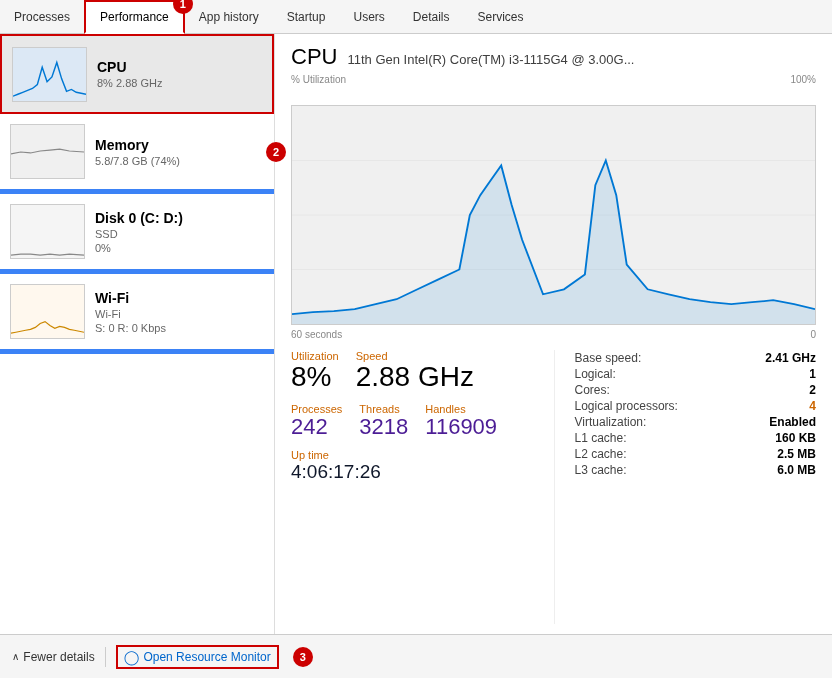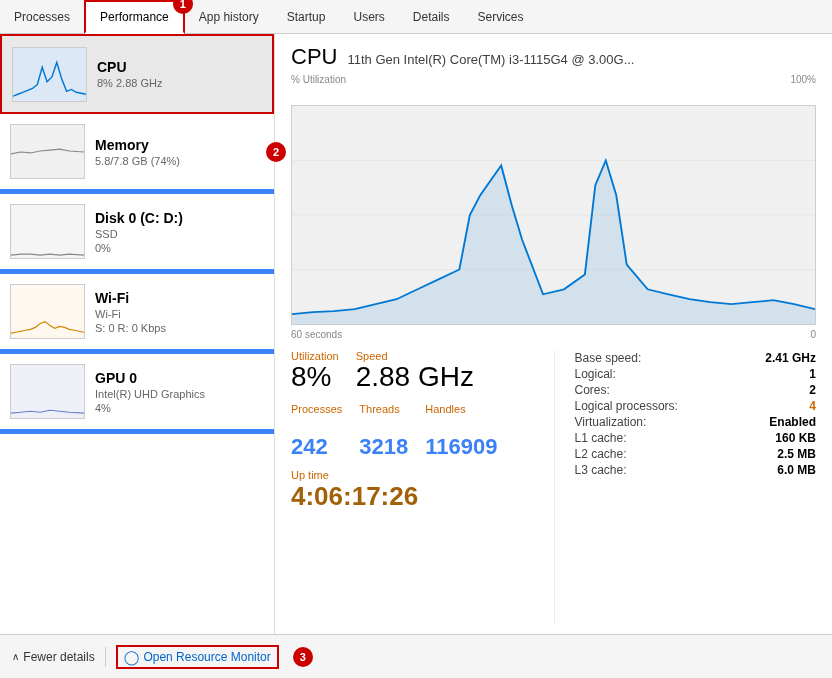--- a/index.html
+++ b/index.html
@@ -180,29 +180,28 @@
       color: #cc6600;
     }
     .stat-value {
       font-size: 28px;
       font-weight: 300;
       color: #000;
       line-height: 1.1;
     }
     .stat-value-medium {
       font-size: 22px;
-      font-weight: 700;
-      color: #3b82f6;
+      font-weight: 400;
+      color: #4c1d95;
       line-height: 1.1;
-      margin-top: 20px;
     }
     .stat-uptime {
-      font-size: 26px;
-      font-weight: 700;
-      color: #a16207;
+      font-size: 19px;
+      font-weight: 400;
+      color: #0f172a;
     }
     .right-stat-row {
       display: flex;
       justify-content: space-between;
       font-size: 12px;
       color: #444;
       padding: 1px 0;
     }
     .right-stat-label {
       color: #444;
@@ -348,32 +347,20 @@
             <polyline points="0,50 5,49 10,48 15,47 20,46 25,44 30,40 35,38 40,42 45,45 50,43 55,44 60,46 65,47 70,48 75,49" fill="none" stroke="#cc8800" stroke-width="1.2"></polyline>
           </svg>
         </div>
         <div class="resource-info">
           <div class="resource-name">Wi-Fi</div>
           <div class="resource-sub">Wi-Fi</div>
           <div class="resource-sub">S: 0 R: 0 Kbps</div>
         </div>
       </div>
 
-      <div class="resource-item">
-        <div class="resource-thumbnail thumb-gpu">
-          <svg viewBox="0 0 75 55" preserveAspectRatio="none">
-            <polyline points="0,50 10,49 20,48 30,49 40,47 50,48 60,49 75,50" fill="none" stroke="#6680cc" stroke-width="1.2"></polyline>
-          </svg>
-        </div>
-        <div class="resource-info">
-          <div class="resource-name">GPU 0</div>
-          <div class="resource-sub">Intel(R) UHD Graphics</div>
-          <div class="resource-sub">4%</div>
-        </div>
-      </div>
     </div>
 
     <div class="right-panel">
       <div class="cpu-header">
         <span class="cpu-title">CPU</span>
         <span class="cpu-model">11th Gen Intel(R) Core(TM) i3-1115G4 @ 3.00G...</span>
       </div>
       <div class="chart-labels">
         <span>% Utilization</span>
         <span>100%</span>

